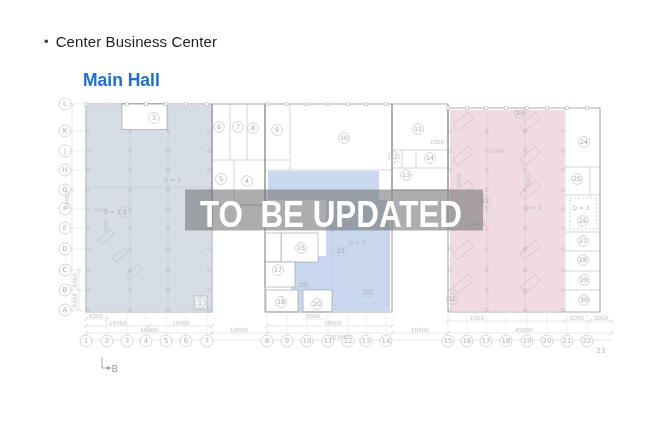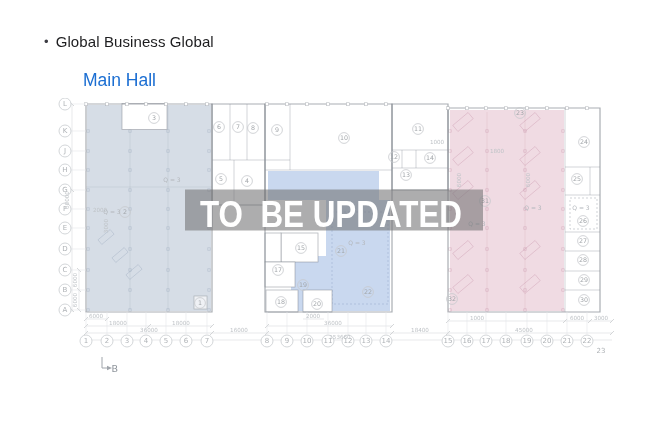--- a/index.html
+++ b/index.html
@@ -6,21 +6,21 @@
   body{
     width:660px;height:440px;position:relative;overflow:hidden;
     background:#ffffff;font-family:"Liberation Sans",sans-serif;
   }
   .breadcrumb{
     position:absolute;left:44px;top:33px;display:flex;align-items:center;
     font-size:15px;color:#1d1d1f;letter-spacing:.1px;
   }
   .breadcrumb .bullet{color:#3c3c43;margin-right:7px;font-size:13px;}
   .hall-link{
-    position:absolute;left:83px;top:70px;font-size:17.5px;font-weight:400;
+    position:absolute;left:83px;top:70px;font-size:17.5px;font-weight:700;
     color:#1b6ed2;cursor:pointer;
   }
   .plan-svg{position:absolute;left:58px;top:98px;}
   
   text{font-family:"DejaVu Sans",sans-serif;}
   .axis-circle{fill:#ffffff;stroke:#ced1d5;stroke-width:.9;}
   .axis-label{font-size:7px;fill:#aeb2b6;text-anchor:middle;}
   .grid-ext{stroke:#e4e6e9;stroke-width:.6;}
   .wall-outer{fill:none;stroke:rgba(118,124,132,.62);stroke-width:1.2;}
   .wall-inner{fill:none;stroke:rgba(140,146,154,.5);stroke-width:.75;}
@@ -47,21 +47,21 @@
   .overlay-text{
     font-family:"Liberation Sans",sans-serif;font-weight:bold;font-size:37px;
     fill:#ffffff;text-anchor:middle;
   }
 </style>
 </head>
 <body>
 
 <div class="breadcrumb">
   <span class="bullet">•</span>
-  <span>Global Business Global</span>
+  <span>Center Business Center</span>
 </div>
 <div class="hall-link">Main Hall</div>
 
 <svg class="plan-svg" width="556" height="290" viewBox="58 98 556 290">
 
   <g>
     <rect x="87" y="105" width="124" height="206" fill="#d6dde6"></rect>
     <path d="M268,171 H379 V200 H390 V311 H291 V256 H326 V200 H268 Z" fill="#c9d8ef"></path>
     <rect x="450" y="110" width="114" height="201" fill="#f0dbe3"></rect>
   </g>

